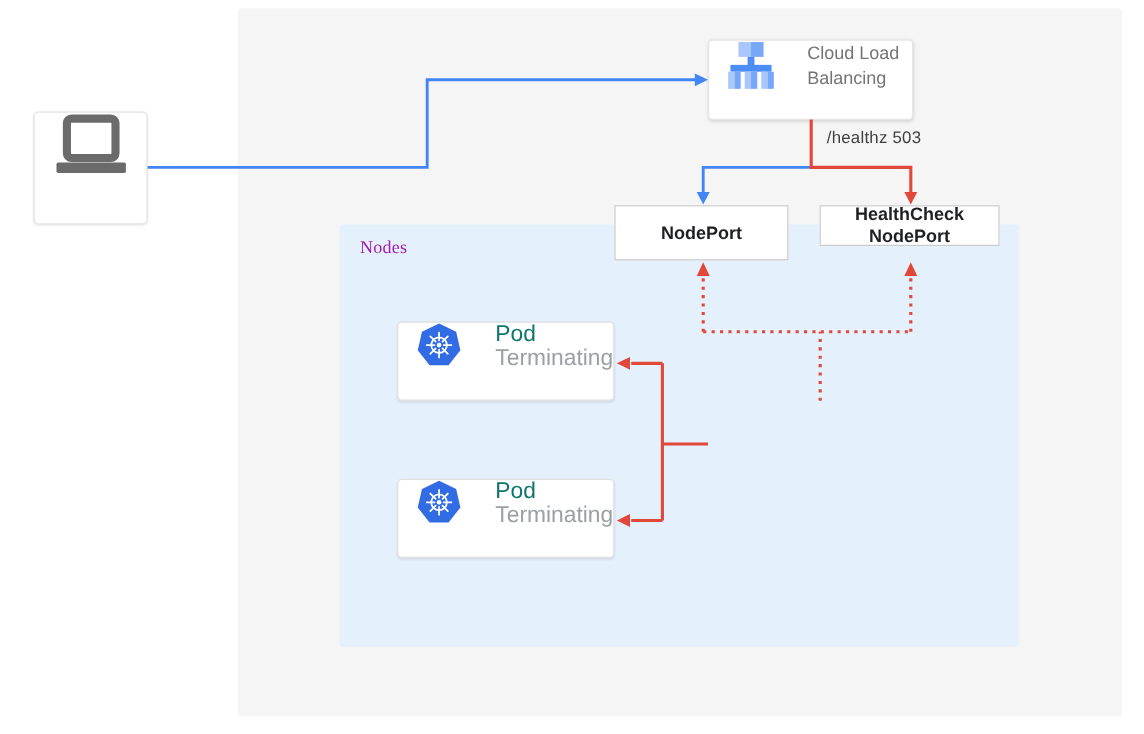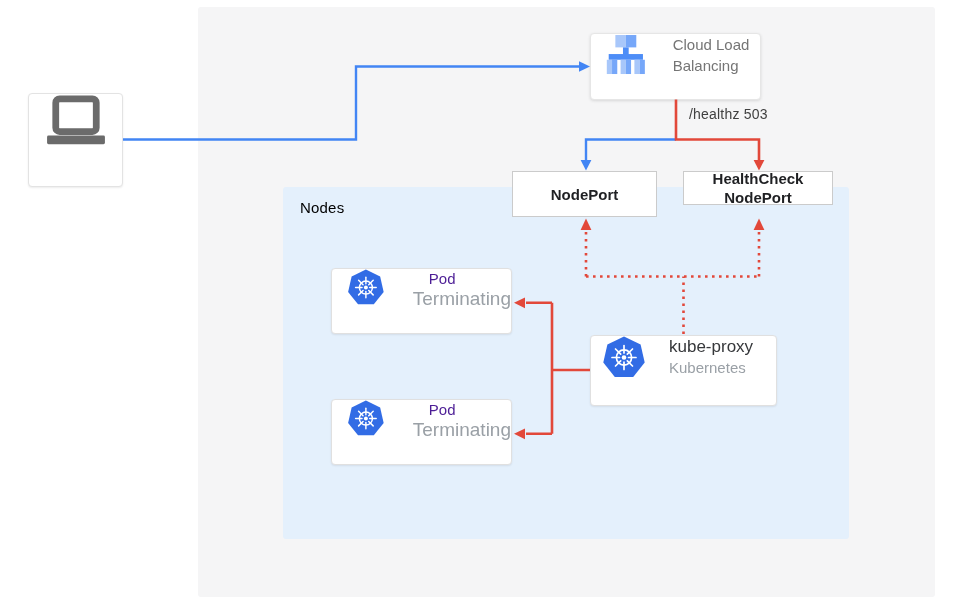--- a/index.html
+++ b/index.html
@@ -12,41 +12,41 @@
   .abs{position:absolute;}
   .outer-panel{
     left:198px;top:7px;width:737px;height:590px;
     background:#F5F5F6;border-radius:3px;
   }
   .nodes-panel{
     left:283px;top:187px;width:566px;height:352px;
     background:#E4F0FC;border-radius:3px;
   }
   .nodes-label{
-    left:17px;top:12px;font-size:15px;color:#000000;letter-spacing:.2px;
+    left:17px;top:12px;font-size:15px;color:#a21caf;letter-spacing:.2px;font-family:Liberation Serif, serif;
   }
   .node-box{
     background:#ffffff;border:1px solid #E3E3E3;border-radius:4px;
     box-shadow:0 1px 2px rgba(0,0,0,.08);
     display:flex;box-sizing:border-box;
   }
   .client-box{left:28px;top:93px;width:95px;height:94px;justify-content:center;}
   .lb-box{left:590px;top:33px;width:171px;height:67px;border-color:#E6E6E6;box-shadow:0 1px 3px rgba(0,0,0,.12);padding-left:12px;}
   .lb-text{margin-left:24px;width:88px;font-size:15px;line-height:21px;color:#757575;}
   .port-box{
     background:#ffffff;border:1px solid #CBCBCB;box-sizing:border-box;
     display:flex;align-items:center;justify-content:center;text-align:center;
     font-weight:bold;font-size:15px;line-height:19px;color:#1F2023;
   }
   .nodeport-box{left:512px;top:171px;width:145px;height:46px;}
   .hc-box{left:683px;top:171px;width:150px;height:34px;}
   .hc-box span{display:block;width:116px;}
   .pod-box{left:331px;width:181px;height:66px;padding-left:15px;border-color:#E0E0E0;}
   .pod-box .txt{margin-left:28px;}
-  .pod-title{font-size:15px;line-height:20px;color:#4c1d95;margin-left:16px;}
+  .pod-title{font-size:19px;line-height:20px;color:#0f766e;}
   .pod-status{font-size:19px;line-height:20px;color:#9AA0A6;}
   .kp-box{left:590px;top:335px;width:187px;height:71px;padding-left:11px;border-color:#E0E0E0;}
   .kp-box .txt{margin-left:23px;}
   .kp-title{font-size:17px;line-height:22px;color:#36383B;}
   .kp-sub{font-size:15px;line-height:19px;color:#9AA0A6;}
   .healthz-label{
     left:689px;top:106px;font-size:14px;font-weight:normal;color:#404040;letter-spacing:.2px;
   }
   .overlay{left:0;top:0;pointer-events:none;}
 </style>
@@ -130,41 +130,20 @@
         <line x1="30.5" y1="13" x2="25.3" y2="18.2"></line>
           <line x1="18.7" y1="24.8" x2="13.5" y2="30"></line>
       </g>
     </svg>
     <div class="txt">
       <div class="pod-title">Pod</div>
       <div class="pod-status">Terminating</div>
     </div>
   </div>
 
-  <div class="abs node-box kp-box">
-    <svg width="44" height="44" viewBox="0 0 44 44">
-      <polygon points="22,0.5 38.6,8.6 42.7,26.6 31.2,41 12.8,41 1.3,26.6 5.4,8.6" fill="#326CE5"></polygon>
-      <circle cx="22" cy="21.5" r="7.6" fill="none" stroke="#fff" stroke-width="1.7"></circle>
-      <circle cx="22" cy="21.5" r="2.3" fill="#fff"></circle>
-      <g stroke="#fff" stroke-width="1.7" stroke-linecap="round">
-        <line x1="22" y1="9.5" x2="22" y2="17"></line>
-          <line x1="22" y1="26" x2="22" y2="33.5"></line>
-        <line x1="10" y1="21.5" x2="17.5" y2="21.5"></line>
-          <line x1="26.5" y1="21.5" x2="34" y2="21.5"></line>
-        <line x1="13.5" y1="13" x2="18.7" y2="18.2"></line>
-          <line x1="25.3" y1="24.8" x2="30.5" y2="30"></line>
-        <line x1="30.5" y1="13" x2="25.3" y2="18.2"></line>
-          <line x1="18.7" y1="24.8" x2="13.5" y2="30"></line>
-      </g>
-    </svg>
-    <div class="txt">
-      <div class="kp-title">kube-proxy</div>
-      <div class="kp-sub">Kubernetes</div>
-    </div>
-  </div>
 
   <svg class="abs overlay" width="953" height="612" viewBox="0 0 953 612">
 
     <path d="M123 139.5 H356 V66.5 H580.5" fill="none" stroke="#4285F4" stroke-width="2.4"></path>
     <polygon points="590,66.5 579,61.2 579,71.8" fill="#4285F4"></polygon>
 
     <path d="M676 139.5 H586 V162.5" fill="none" stroke="#4285F4" stroke-width="2.4"></path>
     <polygon points="586,170.5 580.6,160 591.4,160" fill="#4285F4"></polygon>
 
     <path d="M676 99.5 V139.5 H759 V162.5" fill="none" stroke="#E2483A" stroke-width="2.6"></path>

